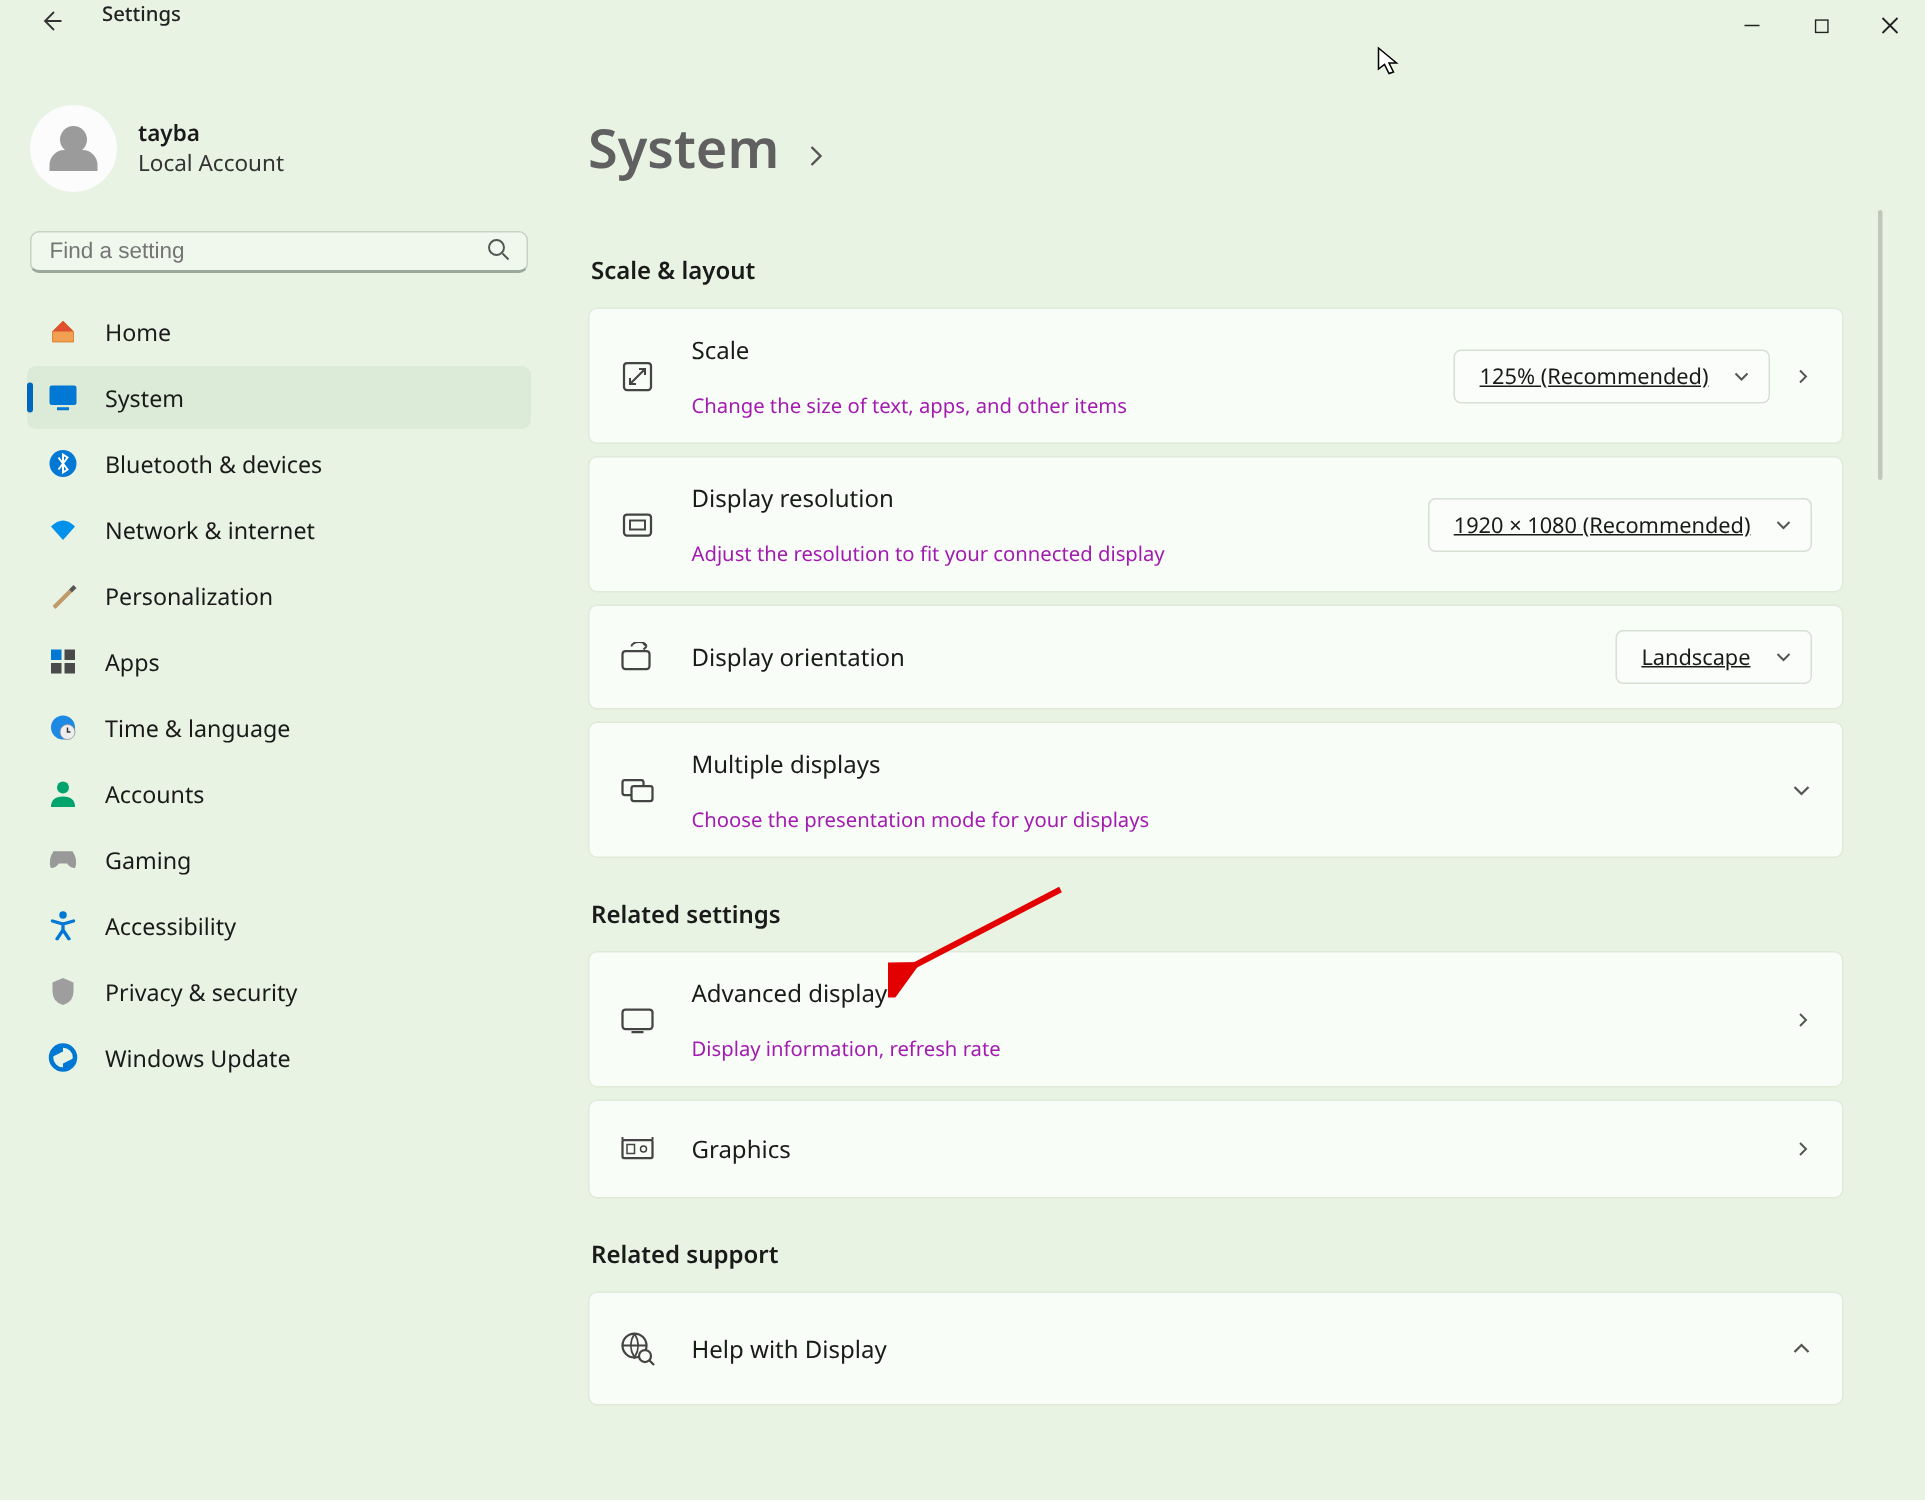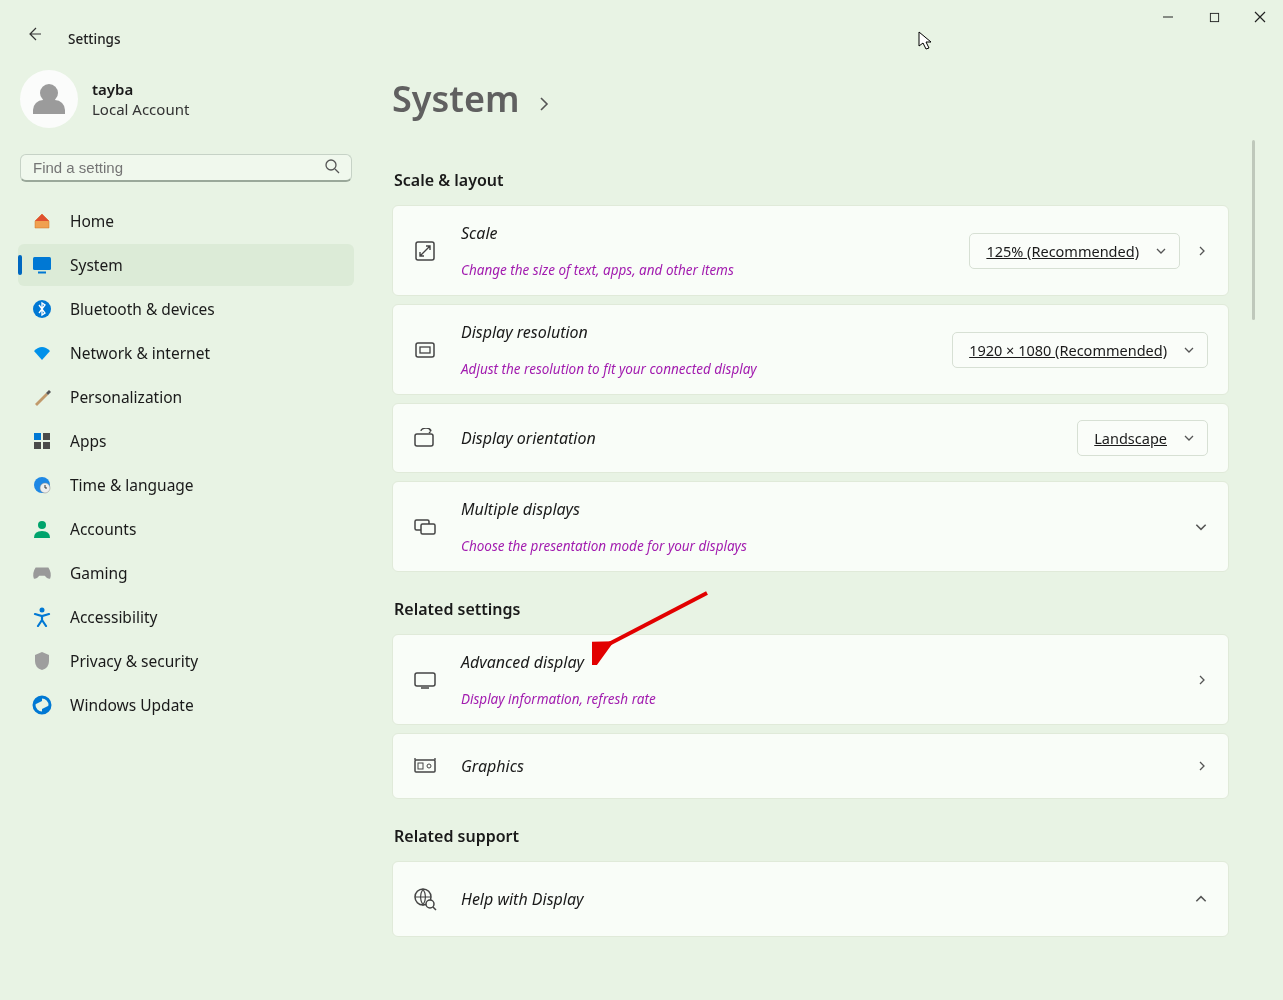--- a/index.html
+++ b/index.html
@@ -1,20 +1,20 @@
 <!DOCTYPE html>
 <html><head>
 <meta charset="utf-8">
 <style>
   * { box-sizing: border-box; margin: 0; padding: 0; }
   html, body { width: 1283px; height: 1000px; overflow: hidden; font-family: "Segoe UI", system-ui, sans-serif; }
   body { background: #e8f3e4; color: #1a1a1a; position: relative; border-radius: 8px; }
 
   
-  .titlebar { height: 48px; display: flex; align-items: flex-end; padding: 0 0 0 20px; }
+  .titlebar { height: 48px; display: flex; align-items: flex-start; padding: 0 0 0 20px; }
   .back-btn { width: 28px; height: 28px; display: flex; align-items: center; justify-content: center; cursor: pointer; }
   .app-title { font-size: 13.5px; margin-left: 20px; font-weight: 500; color: #222; }
   .win-controls { position: absolute; top: 0; right: 0; display: flex; }
   .win-btn { width: 46px; height: 34px; display: flex; align-items: center; justify-content: center; cursor: pointer; }
   .win-btn svg { stroke: #222; }
 
   
   .app-body { display: flex; height: calc(1000px - 48px); }
 
   
@@ -56,21 +56,21 @@
   .bc-current { font-size: 36px; font-weight: 600; color: #111; }
 
   .section-title { font-size: 16px; font-weight: 600; margin: 26px 0 14px 2px; }
 
   .card {
     background: #f9fdf8; border: 1px solid #e0ead9; border-radius: 6px;
     display: flex; align-items: center; padding: 16px 20px; margin-bottom: 8px;
     min-height: 66px;
   }
   .card-icon { width: 24px; height: 24px; flex: 0 0 24px; display: flex; align-items:center; justify-content:center; margin-right: 24px; }
-  .card-labels { flex: 1; font-style: italic; }
+  .card-labels { flex: 1; }
   .card-title { font-size: 16px; font-weight: 400; }
   .card-sub { font-size: 13.5px; color: #a21caf; margin-top: 17px; }
   .card-right { display: flex; align-items: center; gap: 16px; }
 
   .dropdown {
     border: 1px solid #d7e0d4; background: #fafdf9; border-radius: 5px;
     height: 36px; display: flex; align-items: center; padding: 0 12px; gap: 12px;
     font-size: 14.5px; cursor: pointer; min-width: 120px;
   }
   .dropdown .dlabel { flex: 1; text-align: center; padding: 0 4px; white-space: nowrap; text-decoration: underline; }

